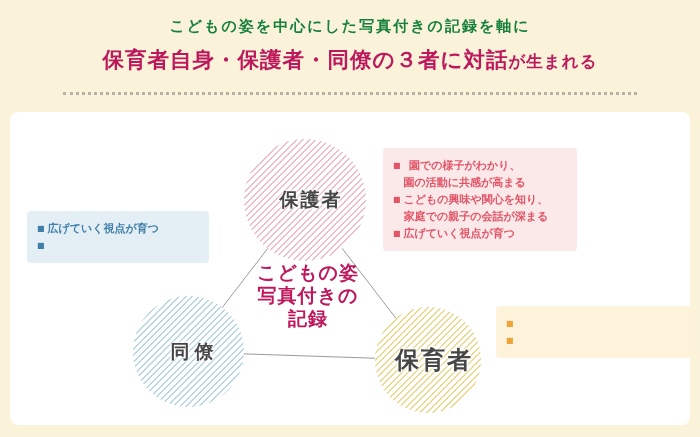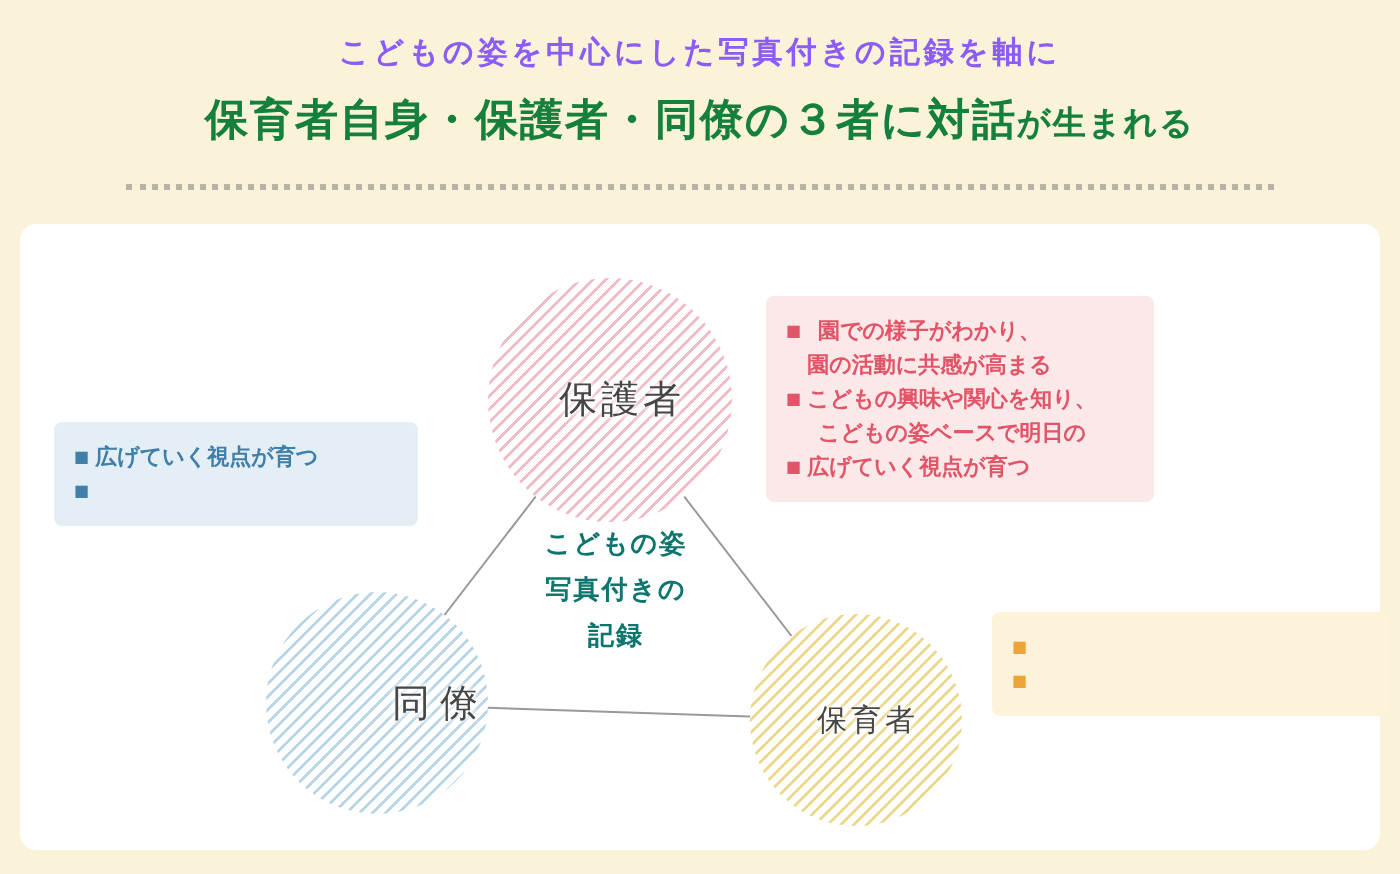--- a/index.html
+++ b/index.html
@@ -4,48 +4,48 @@
 <style>
   html,body{margin:0;padding:0;}
   body{
     width:700px;height:437px;position:relative;overflow:hidden;
     background:#faf3da;
     font-family:"DejaVu Sans","Liberation Sans",sans-serif;
     color:#3c3c3c;
   }
   
   .header{position:absolute;top:17px;left:0;width:700px;text-align:center;z-index:2;}
-  .title-line1{font-size:15px;font-weight:bold;letter-spacing:2px;color:#8b5cf6;}
-  .title-line2{margin-top:9px;font-weight:bold;color:#15803d;letter-spacing:1px;}
+  .title-line1{font-size:15px;font-weight:bold;letter-spacing:2px;color:#15803d;}
+  .title-line2{margin-top:9px;font-weight:bold;color:#be185d;letter-spacing:1px;}
   .title-line2 .main{font-size:21.5px;}
   .title-line2 .suffix{font-size:16.5px;}
   .stitch{position:absolute;top:92px;left:63px;width:574px;height:0;
     border-top:3px dotted #b7b3a6;}
   
   .panel{position:absolute;left:10px;top:112px;width:680px;height:313px;
     background:#ffffff;border-radius:8px;}
   .connectors{position:absolute;left:0;top:0;z-index:0;}
   
   .circle{position:absolute;border-radius:50%;background-color:#fff;z-index:1;
     display:flex;align-items:center;justify-content:center;}
-  .circle .lbl{font-weight:normal;color:#464646;
+  .circle .lbl{font-weight:bold;color:#464646;
     text-shadow:0 0 3px #fff,0 0 3px #fff,0 0 5px #fff;padding-left:12px;}
   .circle.parents{left:234px;top:27px;width:122px;height:122px;
     background-image:repeating-linear-gradient(135deg,#f2bcc6 0 1.4px,rgba(0,0,0,0) 1.4px 4.6px);}
   .circle.parents .lbl{font-size:19px;letter-spacing:2px;}
   .circle.colleagues{left:123px;top:184px;width:111px;height:111px;
-    background-image:repeating-linear-gradient(135deg,#b9d6e7 0 1.4px,rgba(0,0,0,0) 1.4px 4.6px);justify-content:flex-end;}
+    background-image:repeating-linear-gradient(135deg,#b9d6e7 0 1.4px,rgba(0,0,0,0) 1.4px 4.6px);}
   .circle.colleagues .lbl{font-size:19px;letter-spacing:5px;}
   .circle.caregivers{left:365px;top:195px;width:106px;height:106px;
     background-image:repeating-linear-gradient(135deg,#eed88e 0 1.4px,rgba(0,0,0,0) 1.4px 4.6px);}
-  .circle.caregivers .lbl{font-size:15px;letter-spacing:2px;text-align:right;}
+  .circle.caregivers .lbl{font-size:24px;letter-spacing:2px;text-align:right;}
   
   .center-label{position:absolute;left:238px;top:149px;width:120px;z-index:2;
-    text-align:center;font-size:13px;font-weight:bold;line-height:23px;
-    white-space:pre-line;color:#0f766e;letter-spacing:1px;}
+    text-align:center;font-size:19px;font-weight:bold;line-height:23px;
+    white-space:pre-line;color:#be185d;letter-spacing:1px;}
   
   .note{position:absolute;z-index:2;border-radius:4px;padding:9px 10px;
     font-size:11px;font-weight:600;}
   .note ul{margin:0;padding:0;list-style:none;}
   .note li{display:flex;align-items:flex-start;}
   .note .bullet{font-size:8px;line-height:17px;margin-right:3px;flex:0 0 auto;}
   .note .txt{white-space:pre-line;line-height:17px;text-align:center;}
   .note.parents{left:373px;top:36px;width:174px;background:#fbe9e9;color:#e25568;}
   .note.colleagues{left:17px;top:99px;width:162px;background:#e3eef5;color:#3f7fa8;}
   .note.caregivers{left:486px;top:194px;width:178px;background:#fdf3da;color:#eda438;}
@@ -86,21 +86,21 @@
   <div class="note parents">
     <ul>
       <li>
         <span class="bullet">■</span>
         <span class="txt">園での様子がわかり、
 園の活動に共感が高まる</span>
       </li>
       <li>
         <span class="bullet">■</span>
         <span class="txt">こどもの興味や関心を知り、
-こどもの姿ベースで明日の</span>
+家庭での親子の会話が深まる</span>
       </li>
       <li>
         <span class="bullet">■</span>
         <span class="txt">広げていく視点が育つ</span>
       </li>
     </ul>
   </div>
 
   <div class="note colleagues">
     <ul>

